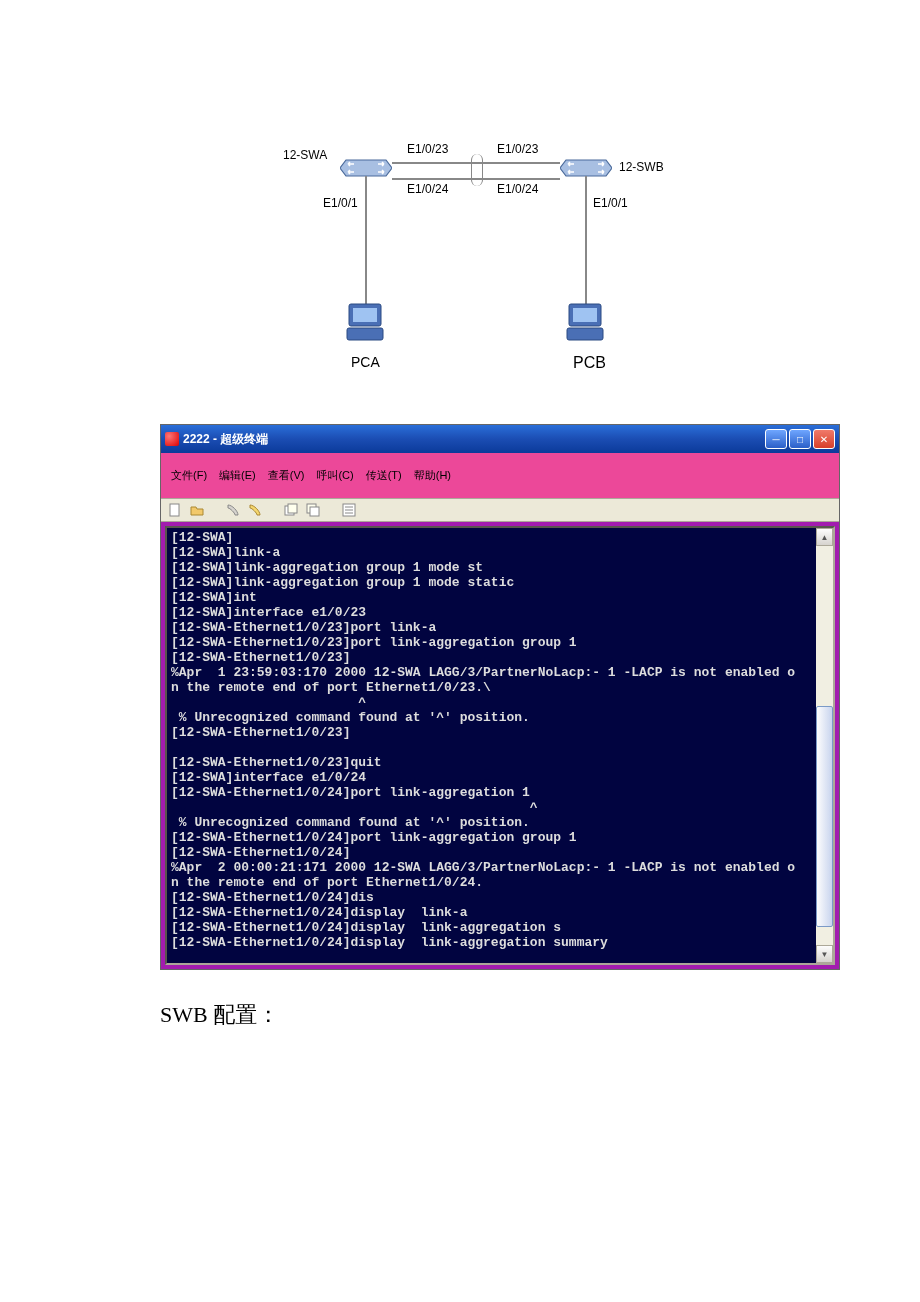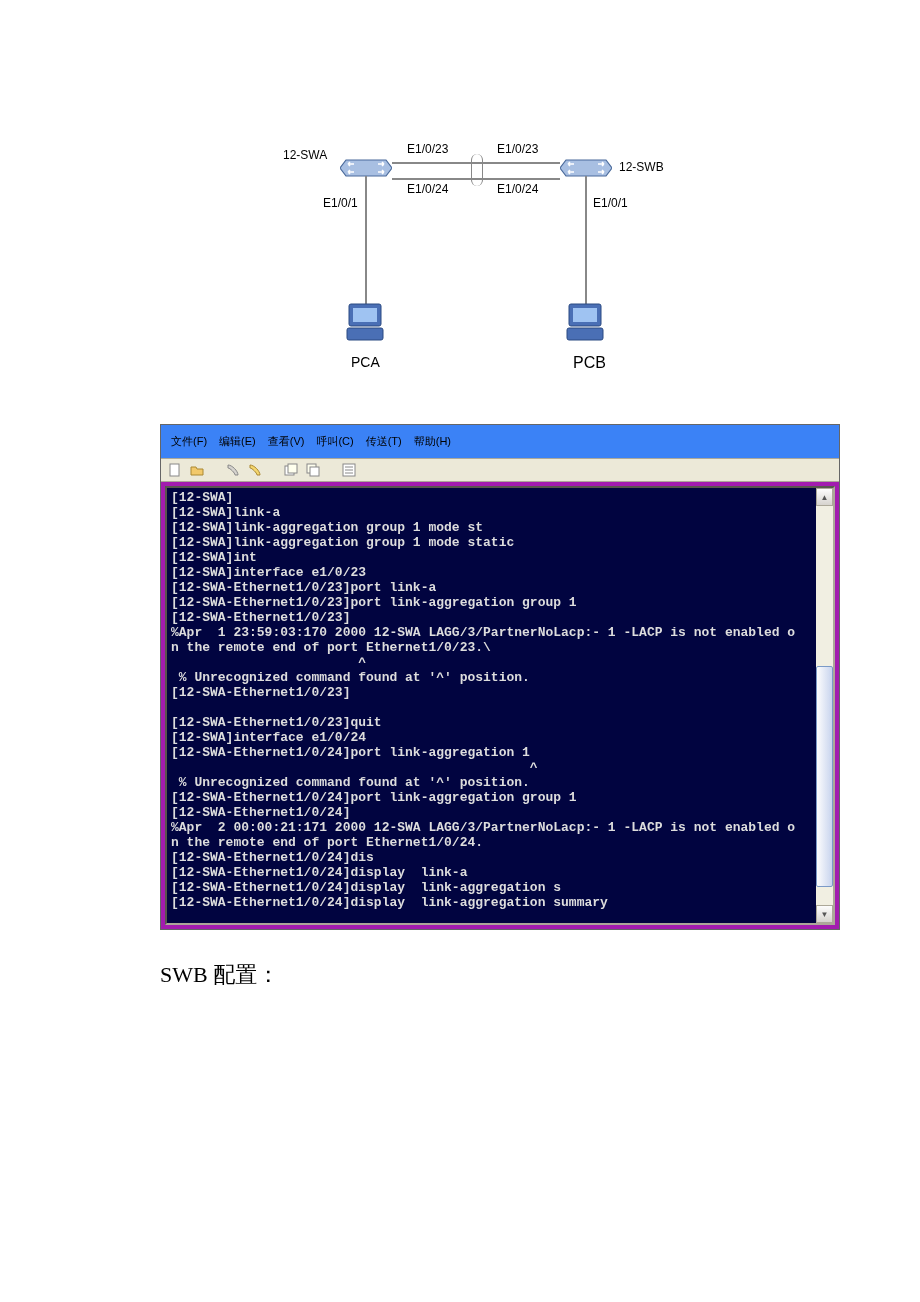--- a/index.html
+++ b/index.html
@@ -95,22 +95,22 @@
     align-items: center;
     justify-content: center;
     font-size: 10px;
     font-family: Arial;
     cursor: pointer;
   }
   .win-btn.close {
     background: linear-gradient(to bottom, #f07a6a, #d83f2a);
   }
   .menubar {
-    background: #3b82f6;
-    padding: 8px 6px;
+    background: #ec4899;
+    padding: 14px 6px;
     display: flex;
     gap: 4px;
     font-size: 11px;
     border-bottom: 1px solid #aca899;
   }
   .menubar span {
     padding: 1px 4px;
   }
   .toolbar {
     background: #ece9d8;
@@ -279,20 +279,29 @@
         </svg>
       </div>
 
       <div class="dlabel" style="left:116px; top:214px; font-size:14px;">PCA</div>
       <div class="dlabel" style="left:338px; top:214px; font-size:16px;">PCB</div>
     </div>
   </div>
 
 
   <div class="terminal-window">
+    <div class="titlebar">
+      <span class="title-icon"></span>
+      <span class="titlebar-text">2222 - 超级终端</span>
+      <div class="win-btns">
+        <div class="win-btn">─</div>
+        <div class="win-btn">□</div>
+        <div class="win-btn close">✕</div>
+      </div>
+    </div>
 
     <div class="menubar">
       <span>文件(F)</span>
       <span>编辑(E)</span>
       <span>查看(V)</span>
       <span>呼叫(C)</span>
       <span>传送(T)</span>
       <span>帮助(H)</span>
     </div>
 

